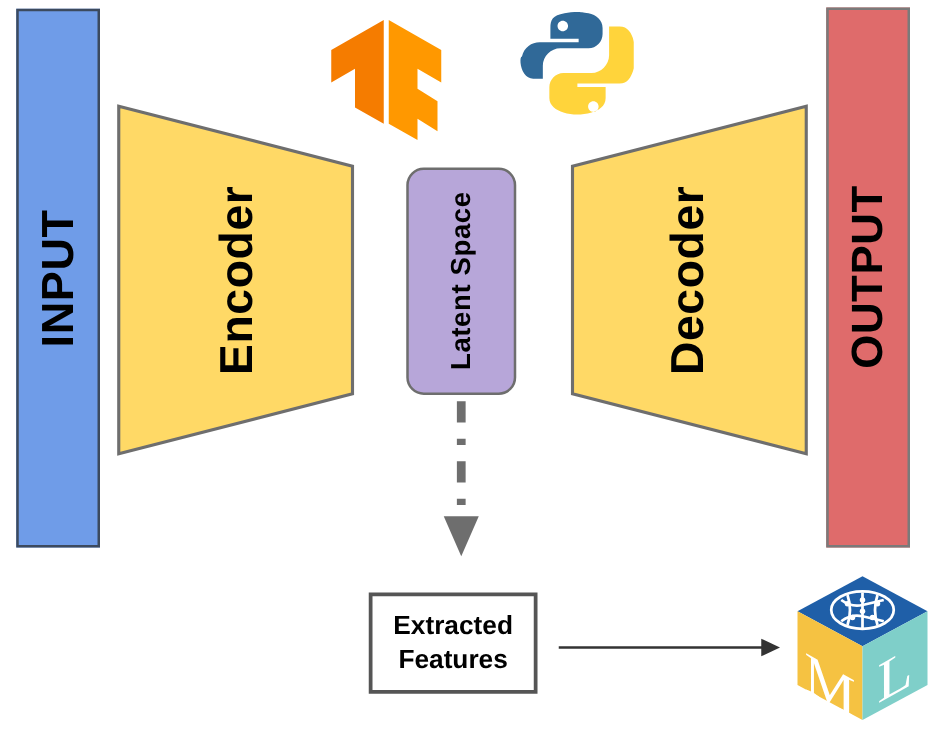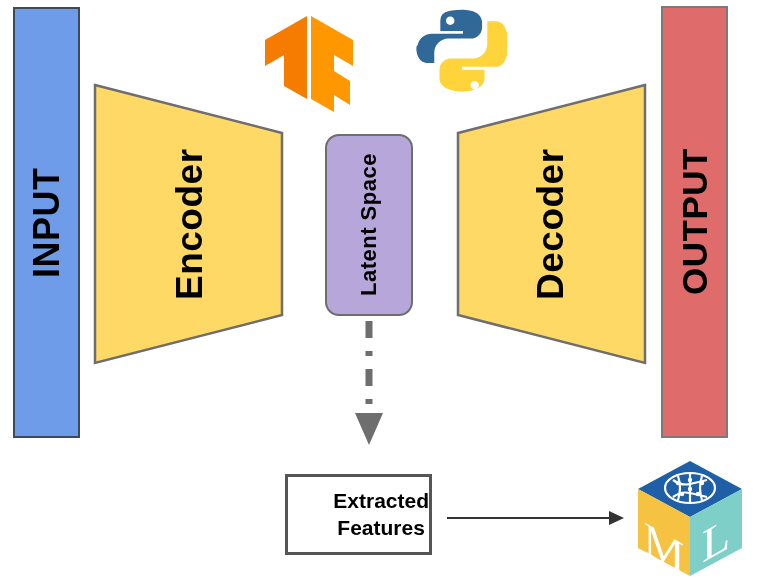--- a/index.html
+++ b/index.html
@@ -122,30 +122,30 @@
     position: absolute;
     left: 348px;
     top: 316px;
     width: 44px;
     height: 132px;
   }
 
   
   #extracted-features-box {
     position: absolute;
-    left: 285px;
+    left: 295px;
     top: 474px;
-    width: 147px;
+    width: 135px;
     height: 81px;
     background: #ffffff;
     border: 3px solid #555555;
     box-sizing: border-box;
     display: flex;
     flex-direction: column;
-    align-items: flex-end;
+    align-items: center;
     justify-content: center;
   }
   #extracted-features-label {
     font-size: 21px;
     font-weight: bold;
     color: #000000;
     line-height: 1.25;
     text-align: center;
     white-space: pre-line;
   }

